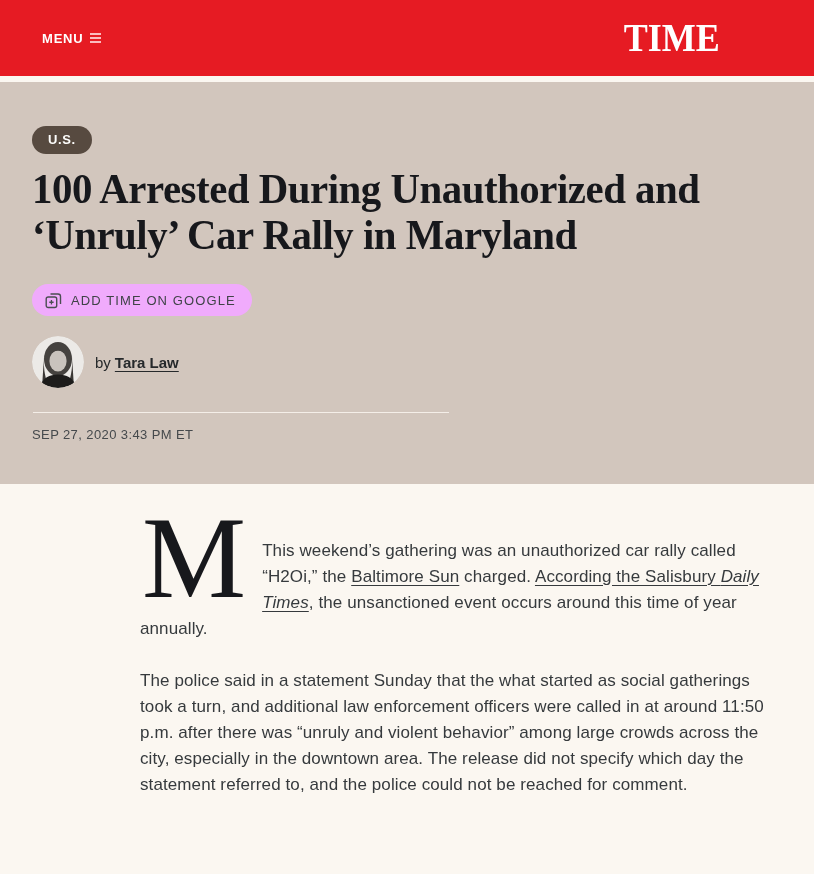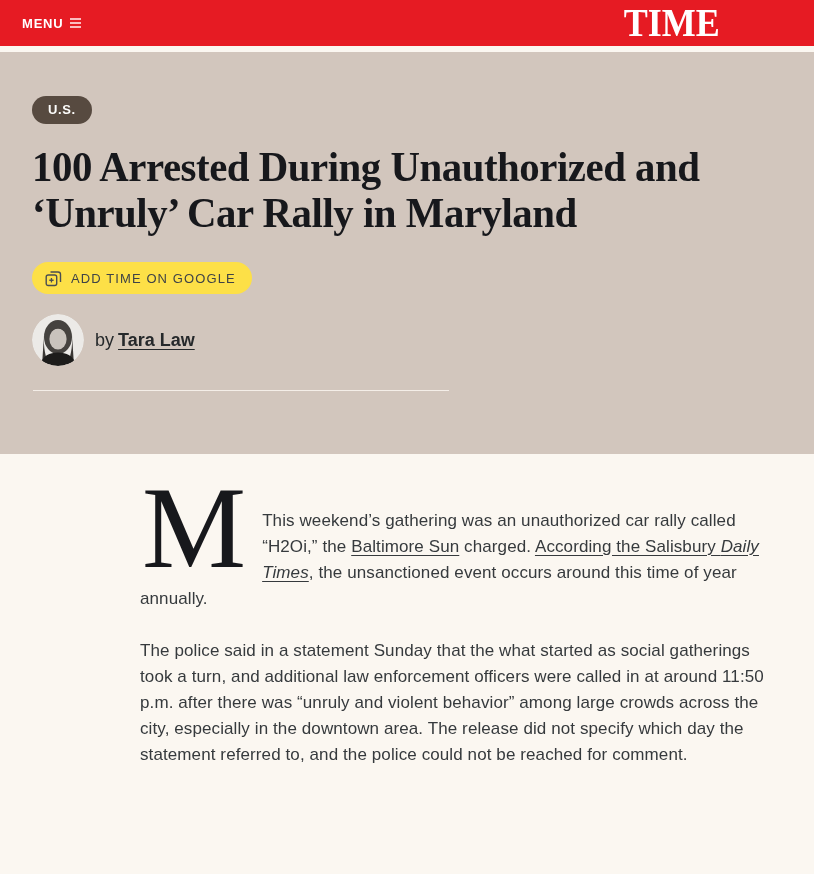--- a/index.html
+++ b/index.html
@@ -6,26 +6,26 @@
   html,body { width:814px; height:874px; }
   body {
     background:#fbf7f1;
     font-family:"Liberation Sans", sans-serif;
     overflow:hidden;
     position:relative;
   }
 
   
   .site-header {
-    height:46px;
+    height:76px;
     background:#e61b23;
     display:flex;
     align-items:center;
     justify-content:space-between;
-    padding:0 94px 0 22px;
+    padding:0 94px 0 42px;
   }
   .menu-btn {
     display:flex; align-items:center; gap:7px;
     color:#ffffff; cursor:pointer;
     font-size:13px; font-weight:700; letter-spacing:.8px;
   }
   .hamburger { display:flex; flex-direction:column; gap:2.5px; opacity:.85; }
   .hamburger span { display:block; width:11px; height:1.8px; background:#ffd9db; }
   .logo {
     color:#ffffff;
@@ -39,21 +39,21 @@
     cursor:pointer;
   }
 
   
   .hero {
     margin-top:6px;
     background:#d2c6bd;
     padding:44px 32px 39px 32px;
     height:402px;
   }
-  .badges { display:flex; gap:16px; margin-bottom:20px;justify-content:space-between; }
+  .badges { display:flex; gap:16px; margin-bottom:12px;justify-content:space-between; }
   .badge {
     background:#574a40; color:#fdfdfc;
     font-size:13px; font-weight:700; letter-spacing:.6px;
     padding:6px 16px 7px 16px;
     border-radius:16px;
     cursor:pointer;
   }
   h1.headline {
     font-family:"Liberation Serif", serif;
     font-weight:700;
@@ -62,36 +62,36 @@
     color:#17181c;
     letter-spacing:-.5px;
     transform:scaleX(.95);
     transform-origin:left center;
     margin-bottom:26px;
   }
   h1.headline span { display:block; }
 
   .google-btn {
     display:inline-flex; align-items:center; gap:9px;
-    background:#fde047;
+    background:#f0abfc;
     border:none; border-radius:18px;
     height:32px; padding:0 16px 0 13px;
     font-family:"Liberation Sans", sans-serif;
     font-size:13px; letter-spacing:1.1px; color:#3f4347;
     cursor:pointer;
     margin-bottom:20px;
   }
   .google-btn svg { display:block; }
 
   .byline { display:flex; align-items:center; gap:11px; margin-bottom:24px; }
   .avatar {
     width:52px; height:52px; border-radius:50%;
     overflow:hidden; cursor:pointer; flex:0 0 auto;
   }
-  .byline-text { font-size:18px; color:#26292b; font-weight:700; }
+  .byline-text { font-size:15px; color:#26292b; font-weight:700; }
   .byline-text .by { font-weight:400; margin-right:4px; }
   .author-link { color:#26292b; text-decoration:underline; text-underline-offset:3px; }
 
   .hero-divider {
     border:none; height:1px; background:#f4eee8;
     width:416px; margin:0 0 14px 1px;
   }
   .timestamp {
     font-size:13px; color:#45494c; letter-spacing:.4px;
   }
@@ -180,19 +180,20 @@
           <path d="M7 52 C11 41.5 17.5 38.5 26 38.5 C34.5 38.5 41 41.5 45 52 Z" fill="#1d1c1b"></path>
         </g>
       </svg>
     </span>
     <span class="byline-text">
       <span class="by">by</span><a class="author-link" href="#">Tara Law</a>
     </span>
   </div>
 
   <hr class="hero-divider">
+  <div class="timestamp">SEP 27, 2020 3:43 PM ET</div>
 </section>
 
 <article class="article">
   <p><span class="dropcap">M</span></p>
   <p><span>This weekend’s gathering was an unauthorized car rally called “H2Oi,” the </span><a class="inline-link" href="#">Baltimore Sun</a><span> charged. </span><a class="inline-link" href="#">According the Salisbury </a><a class="inline-link italic" href="#">Daily Times</a><span>, the unsanctioned event occurs around this time of year annually.</span></p>
   <p><span>The police said in a statement Sunday that the what started as social gatherings took a turn, and additional law enforcement officers were called in at around 11:50 p.m. after there was “unruly and violent behavior” among large crowds across the city, especially in the downtown area. The release did not specify which day the statement referred to, and the police could not be reached for comment.</span></p>
 </article>
 
 </body></html>

